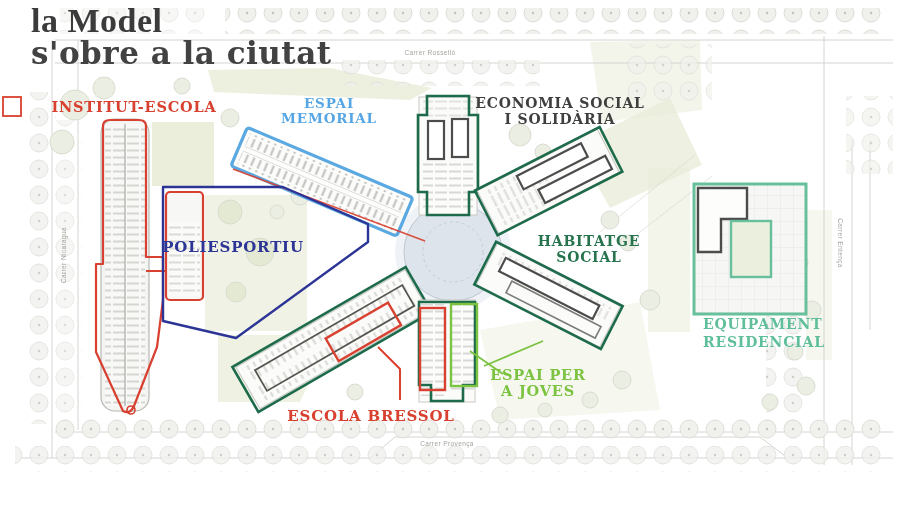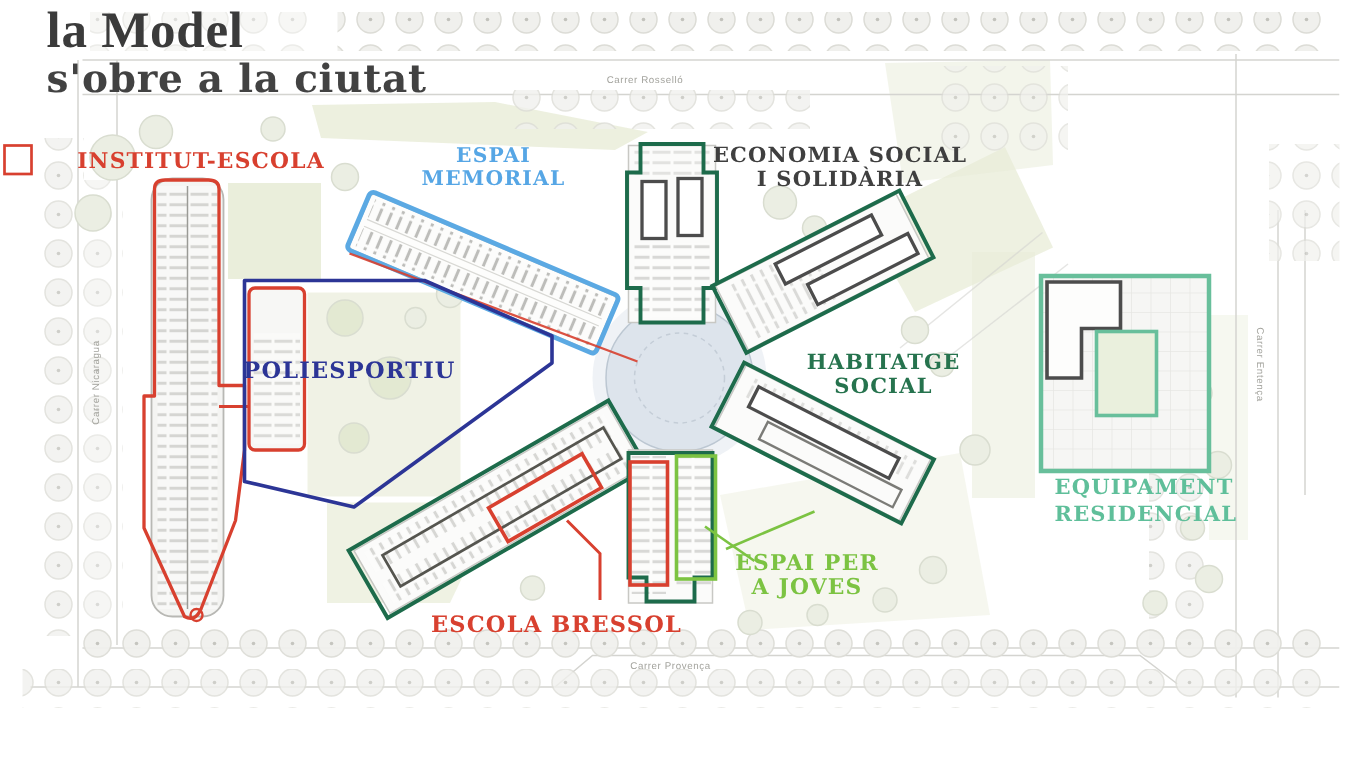--- a/index.html
+++ b/index.html
@@ -1,21 +1,21 @@
 <!DOCTYPE html>
 <html><head>
 <meta charset="utf-8">
 <style>
   html,body{margin:0;padding:0;background:#fff;}
   .stage{position:relative;width:900px;height:521px;background:#ffffff;overflow:hidden;
          font-family:"DejaVu Serif",serif;}
   .stage svg{position:absolute;left:0;top:0;}
   .title{position:absolute;left:31px;top:4px;color:#3b3b3b;z-index:5;}
   .title .t1{font-size:34px;font-weight:bold;letter-spacing:.5px;line-height:34px;font-family:Liberation Serif, serif;}
-  .title .t2{font-size:26px;font-weight:bold;letter-spacing:.5px;line-height:31px;color:#424242;}
+  .title .t2{font-size:31px;font-weight:bold;letter-spacing:.5px;line-height:31px;color:#424242;}
   text.zlabel{font-family:"DejaVu Serif",serif;font-weight:bold;letter-spacing:.8px;}
   text.street{font-family:"Liberation Sans",sans-serif;fill:#a3a39d;font-size:6.5px;letter-spacing:.4px;}
 </style>
 </head>
 <body>
 
 <div class="stage">
 
 <svg width="900" height="521" viewBox="0 0 900 521">
   <defs>

